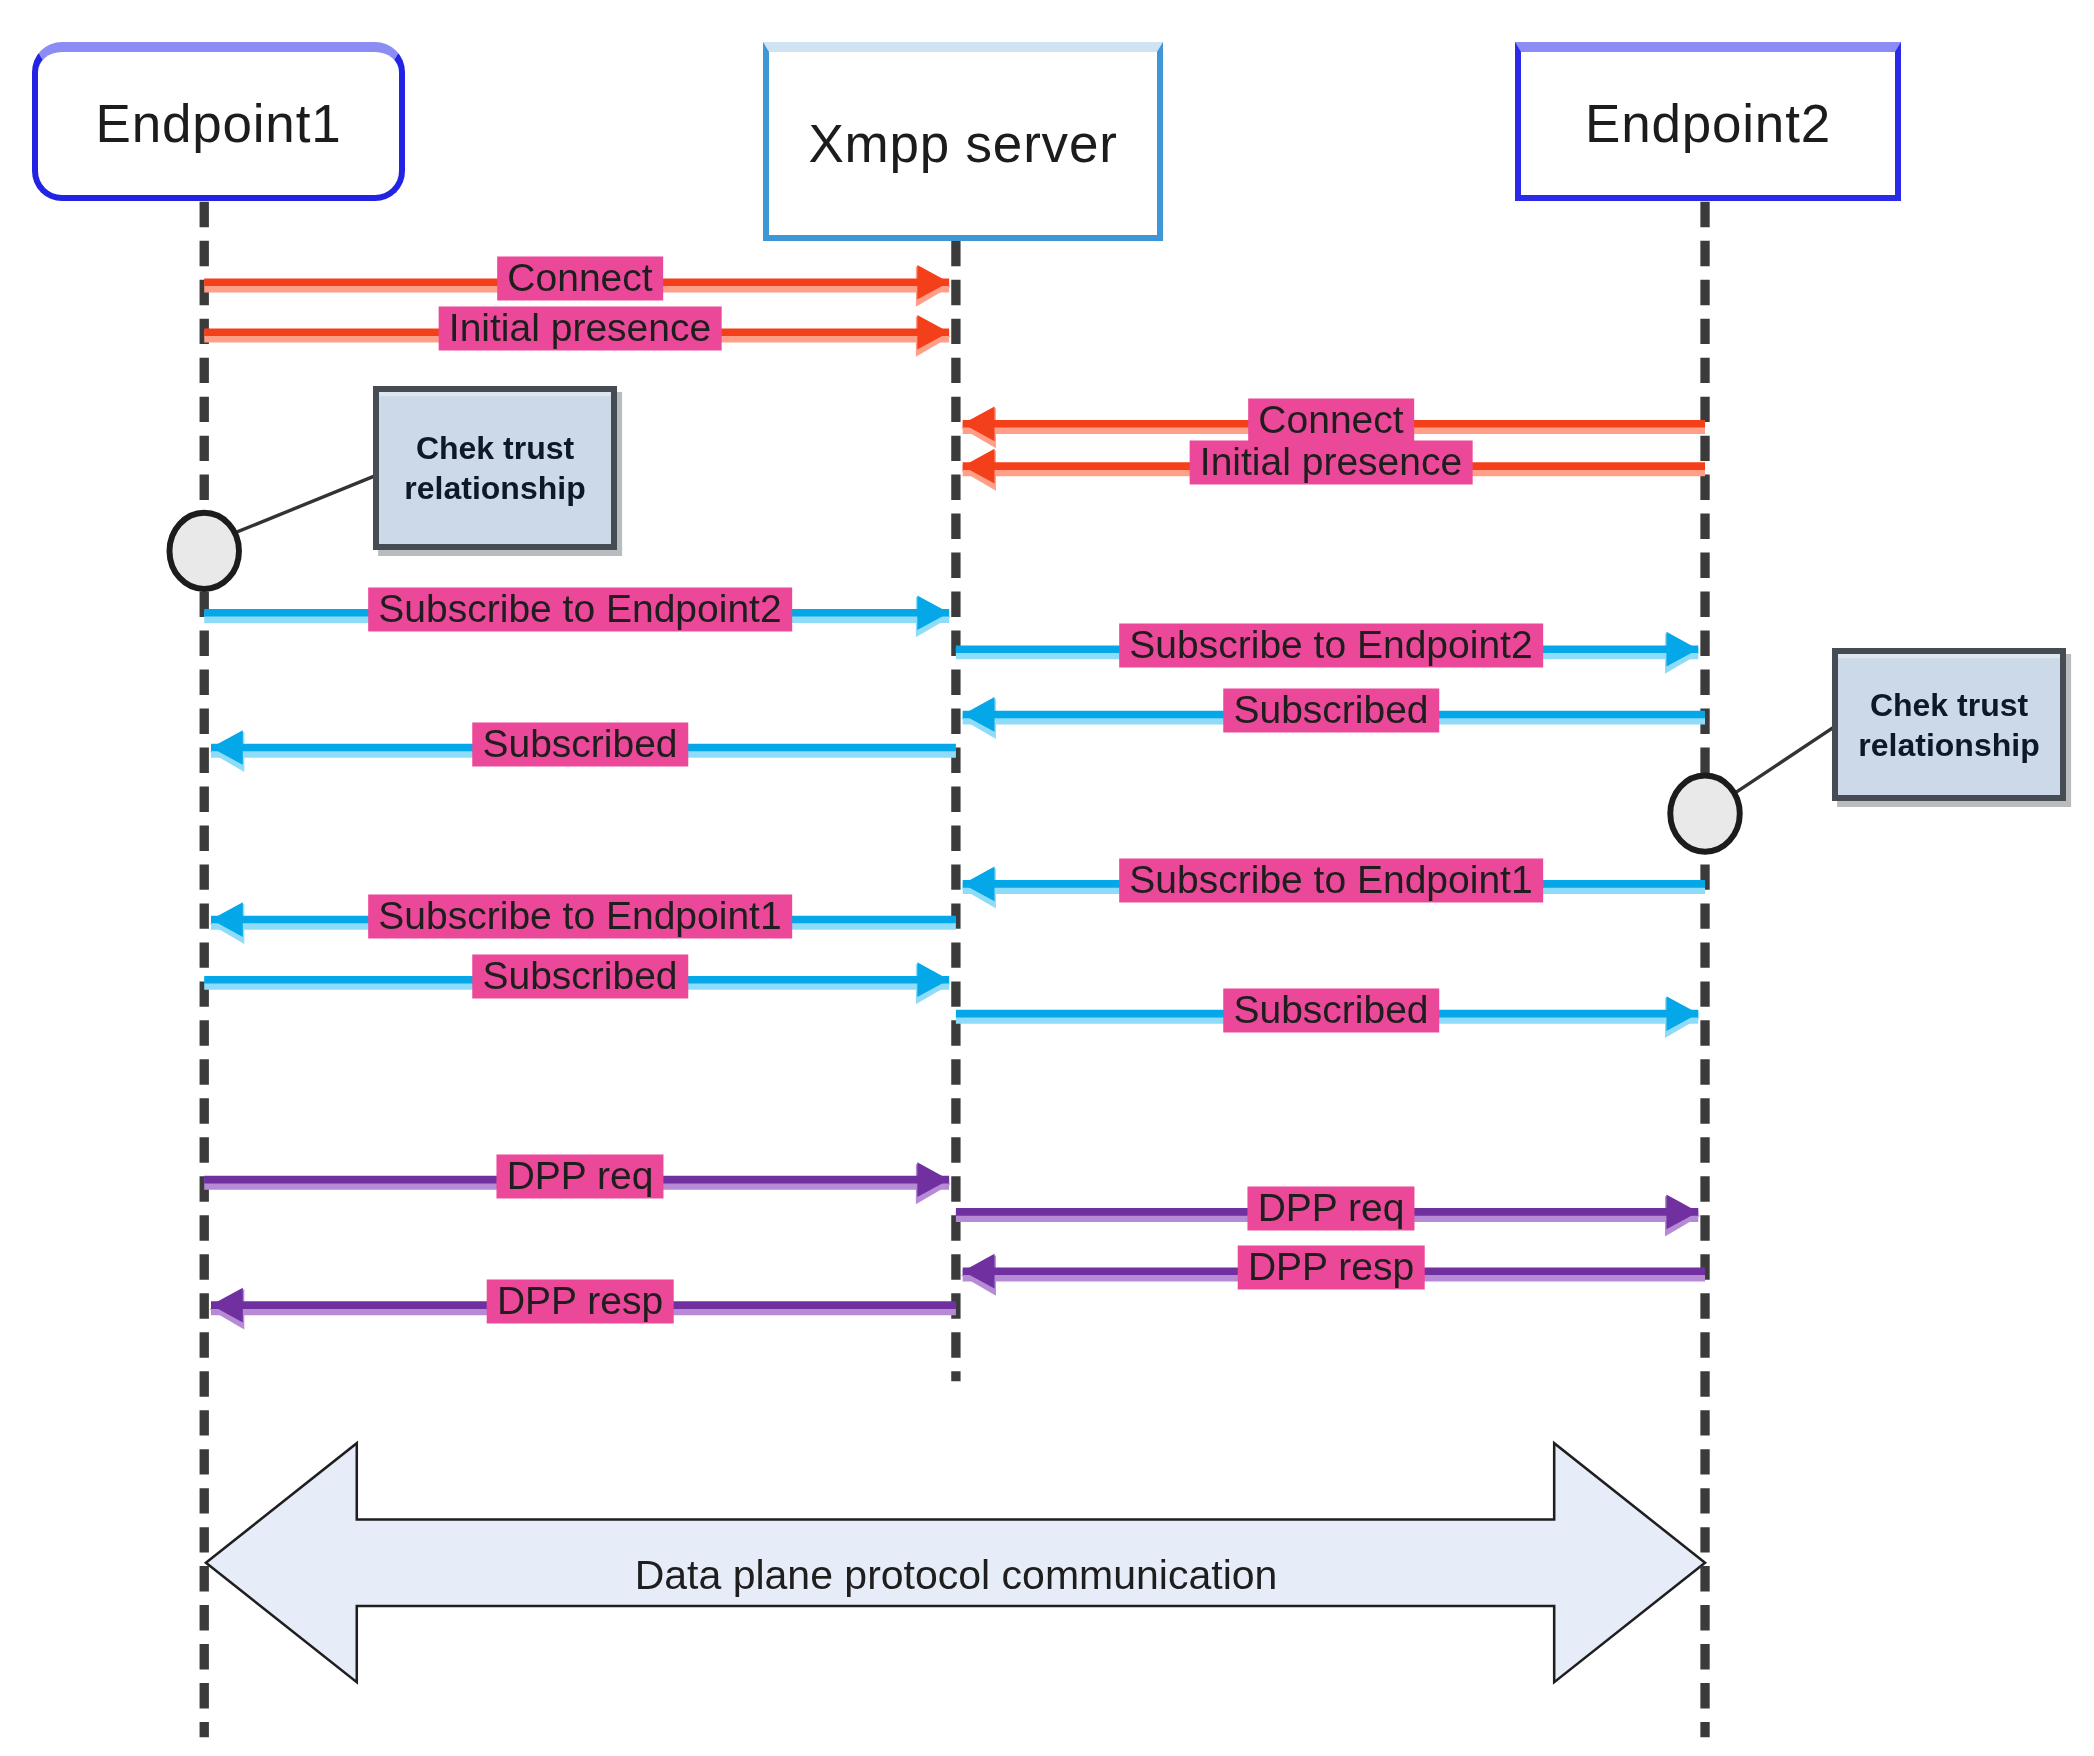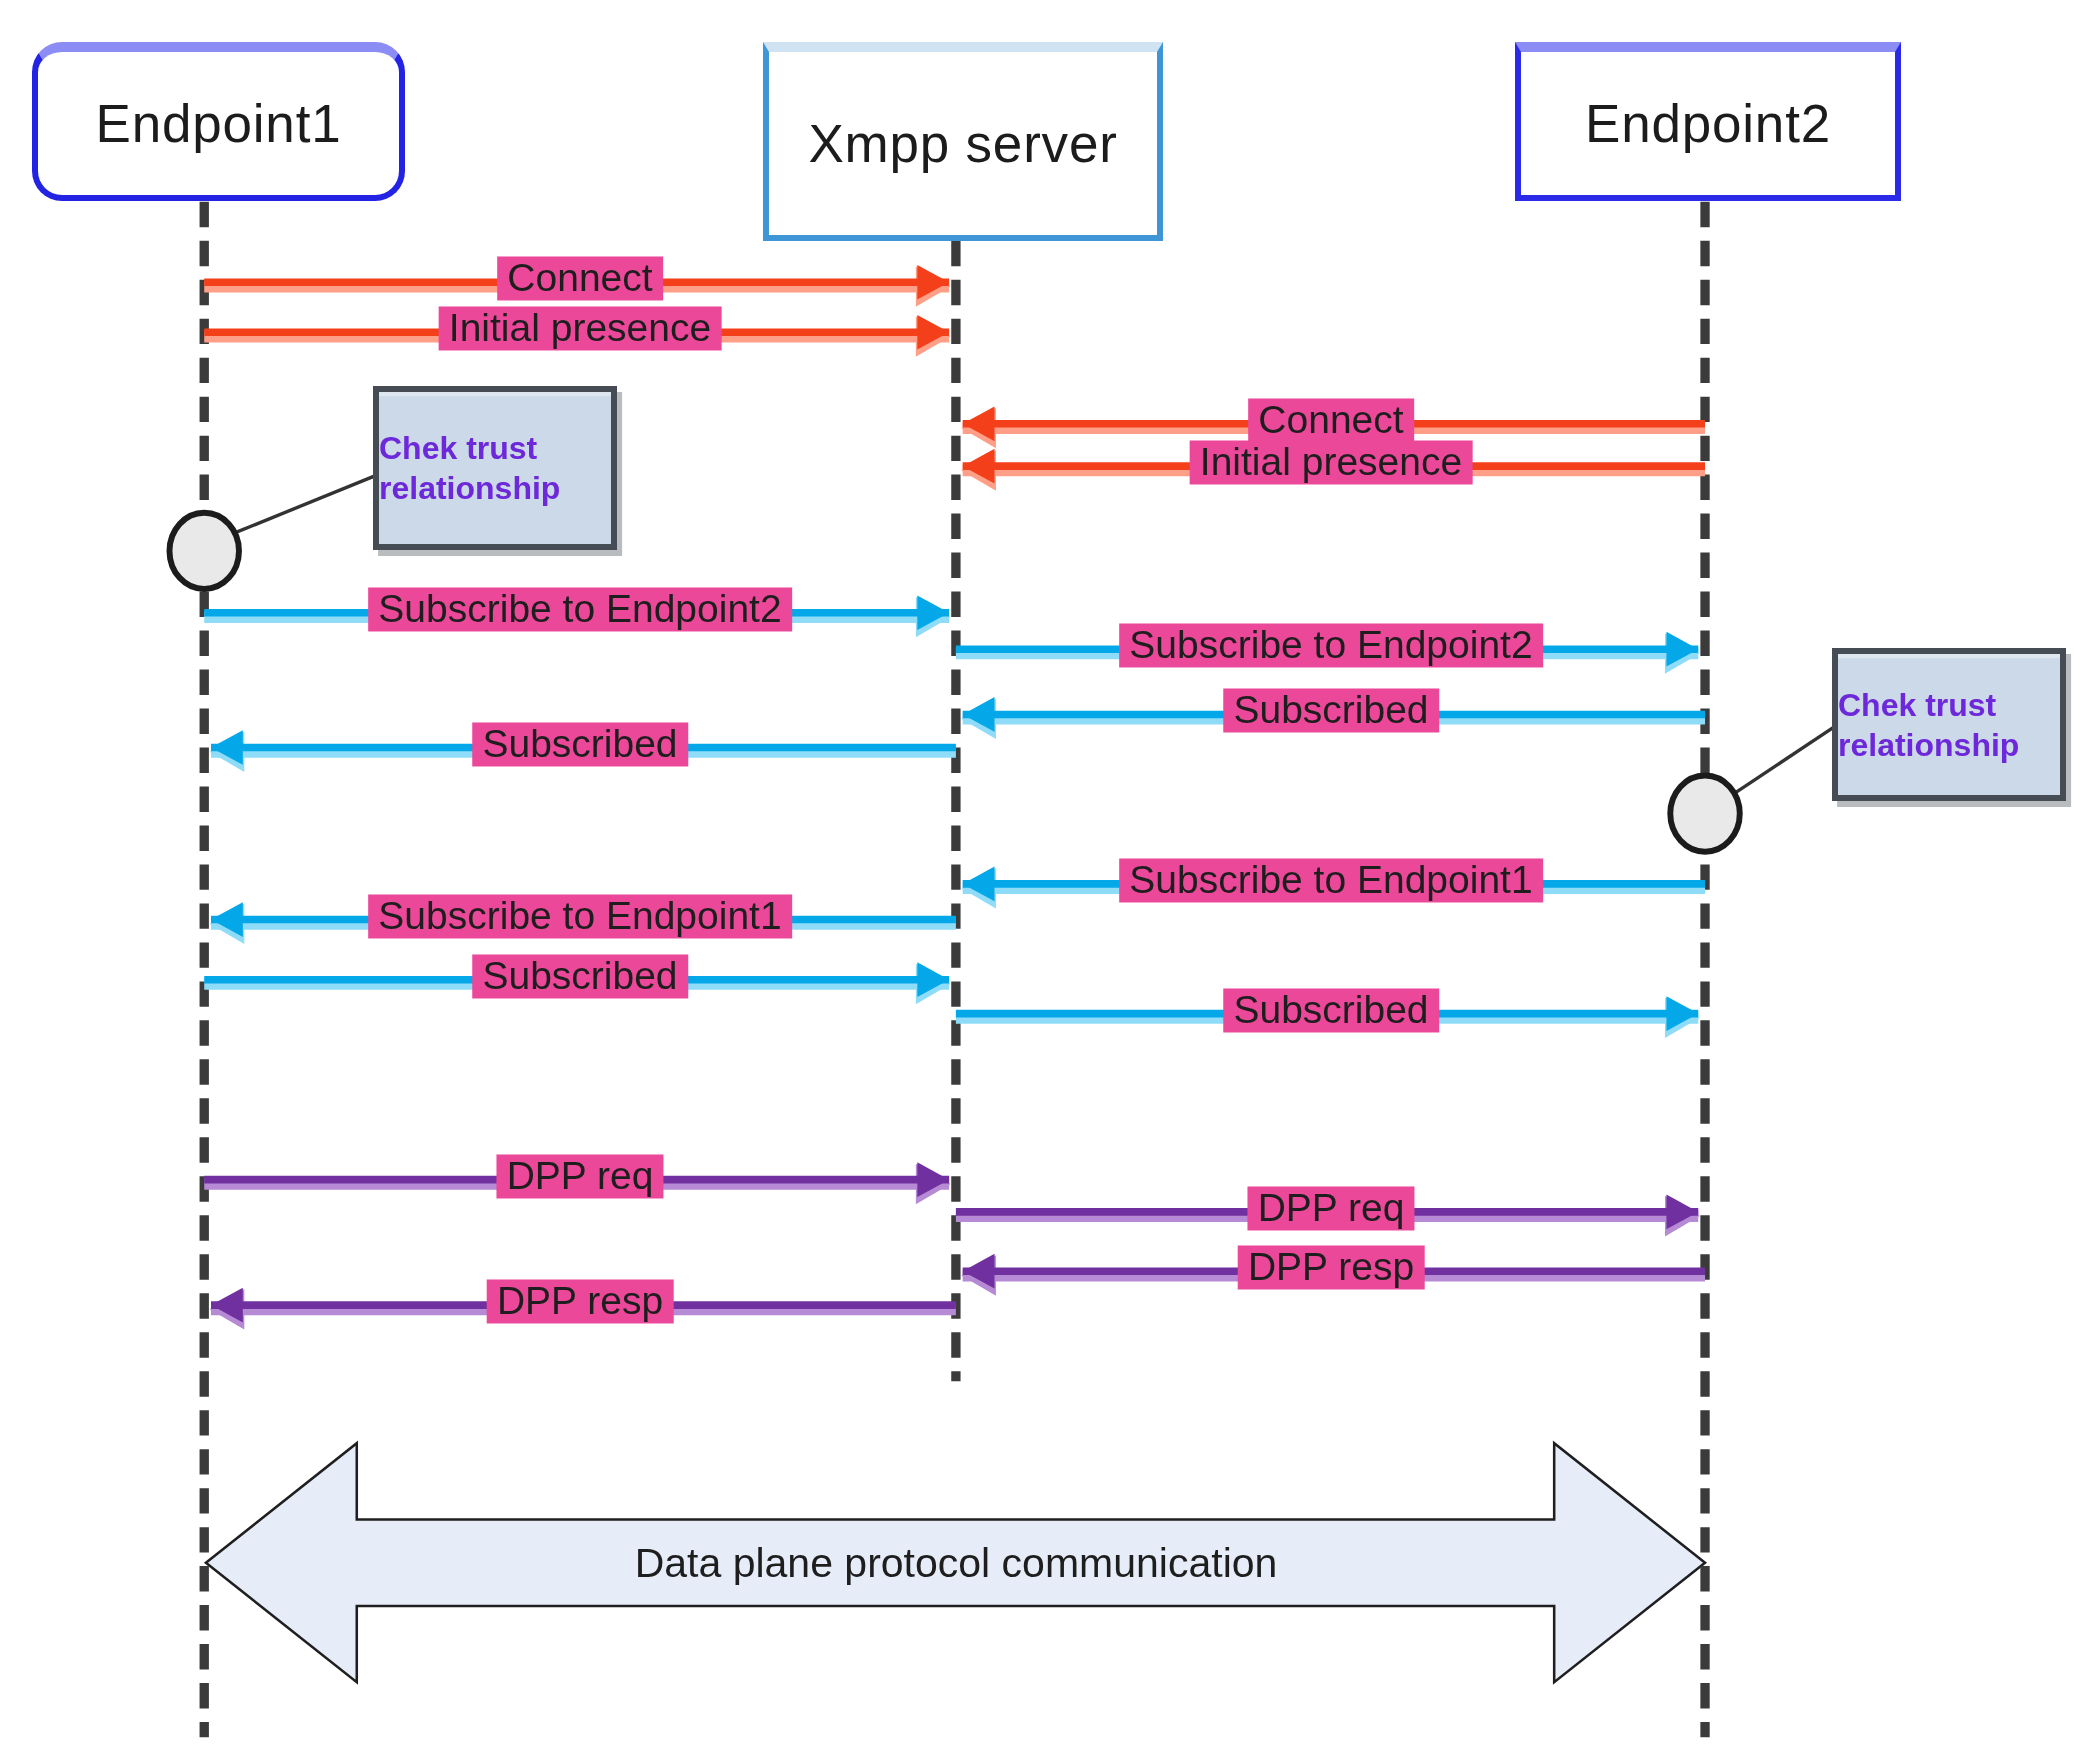--- a/index.html
+++ b/index.html
@@ -18,42 +18,43 @@
     display:flex;align-items:center;justify-content:center;
     box-sizing:border-box;
     color:#1c1c1c;
     font-size:53px;
     letter-spacing:0.8px;
   }
   .note-box{
     position:absolute;
     border:6px solid;
     box-sizing:border-box;
-    display:flex;flex-direction:column;align-items:flex-start;justify-content:center;
+    display:flex;flex-direction:column;align-items:center;justify-content:center;
     font-weight:bold;
     font-size:32px;
     line-height:1.25;
-    color:#6d28d9;
+    color:#0f172a;
     box-shadow:5.1px 6px 0 rgba(100,106,114,0.45), inset 0 4.2px 0 rgba(255,255,255,0.35);
   }
   .msg-label{
     position:absolute;
     transform:translate(-50%,-58%);
     background:#ec4899;
     padding:0 10.2px;
     font-size:39px;
     color:#1e1e1e;
     white-space:nowrap;
   }
   .big-arrow-label{
     position:absolute;
     transform:translate(-50%,-50%);
     font-size:41px;
     color:#1e1e1e;
     white-space:nowrap;
+    margin-top:12px;
   }
 </style>
 </head>
 <body>
 
 <div id="canvas">
   <svg id="diagram-svg" width="2094" height="1756" viewBox="0 0 2471 2072">
       <defs>
         <marker id="halo-red" markerUnits="userSpaceOnUse" markerWidth="70" markerHeight="70" refX="46" refY="0" orient="auto" viewBox="-12 -35 82 70">
           <polygon points="0,-28 48,0 0,28" fill="#ff9f88"></polygon>

